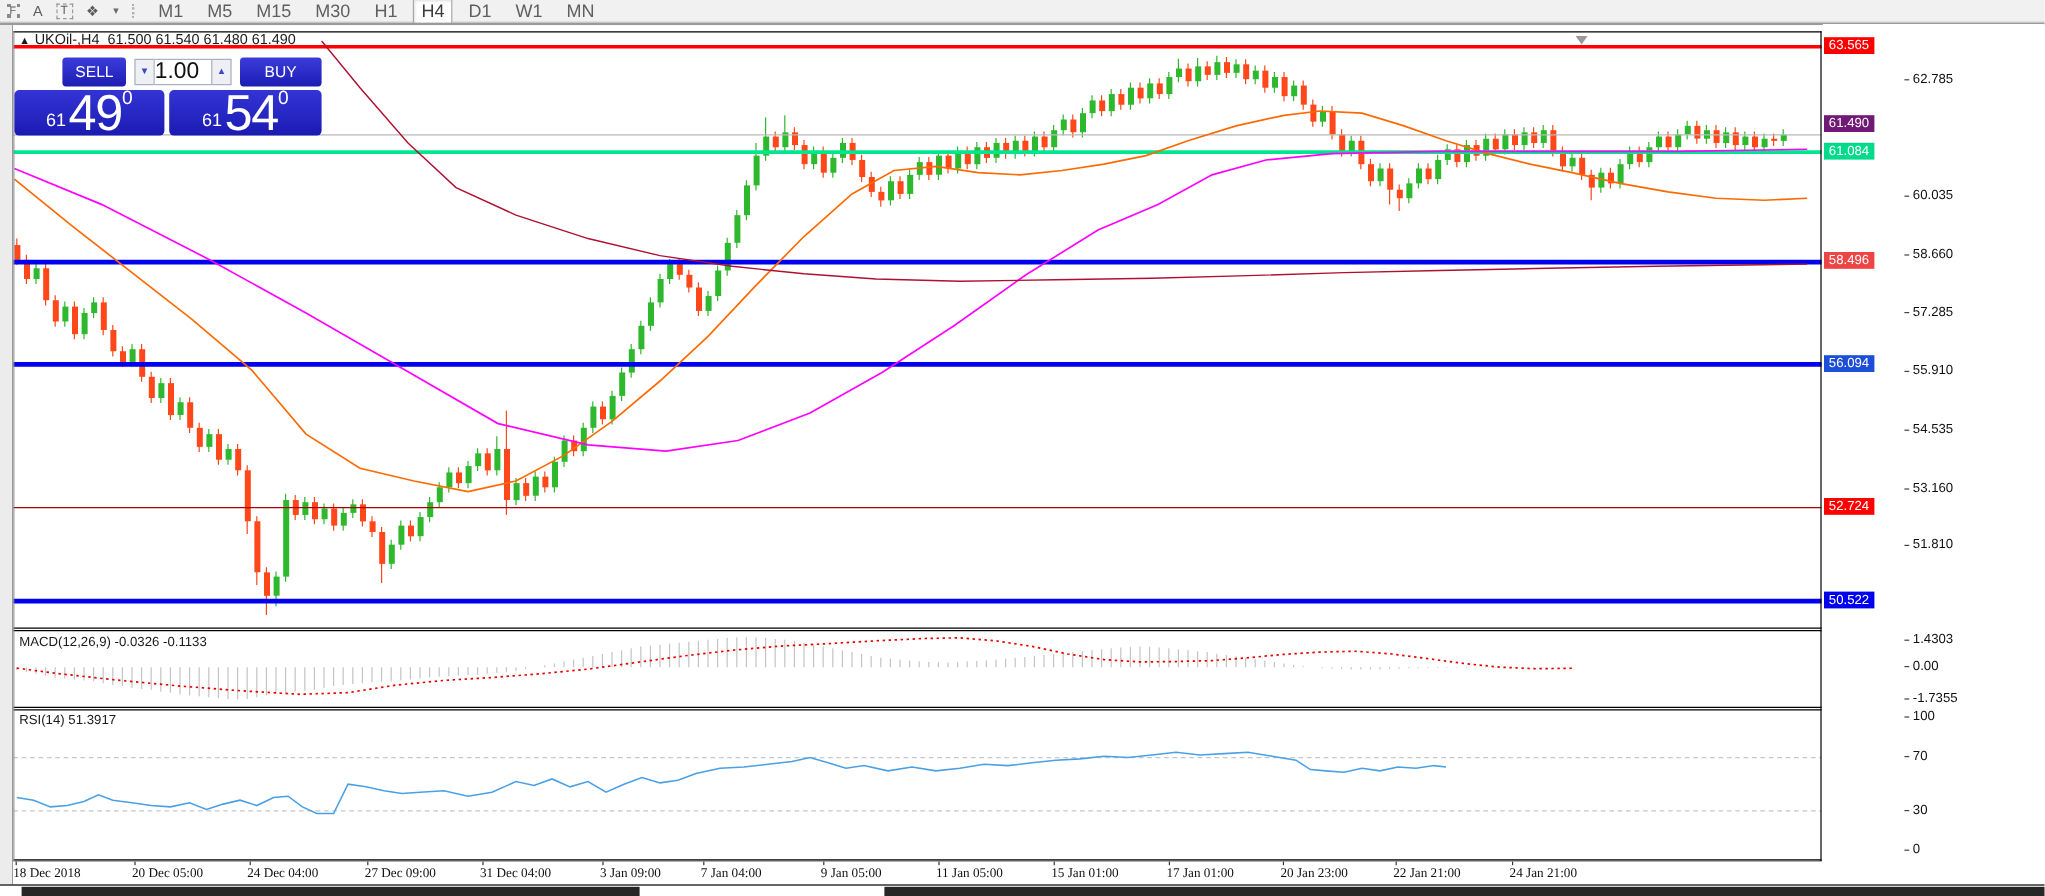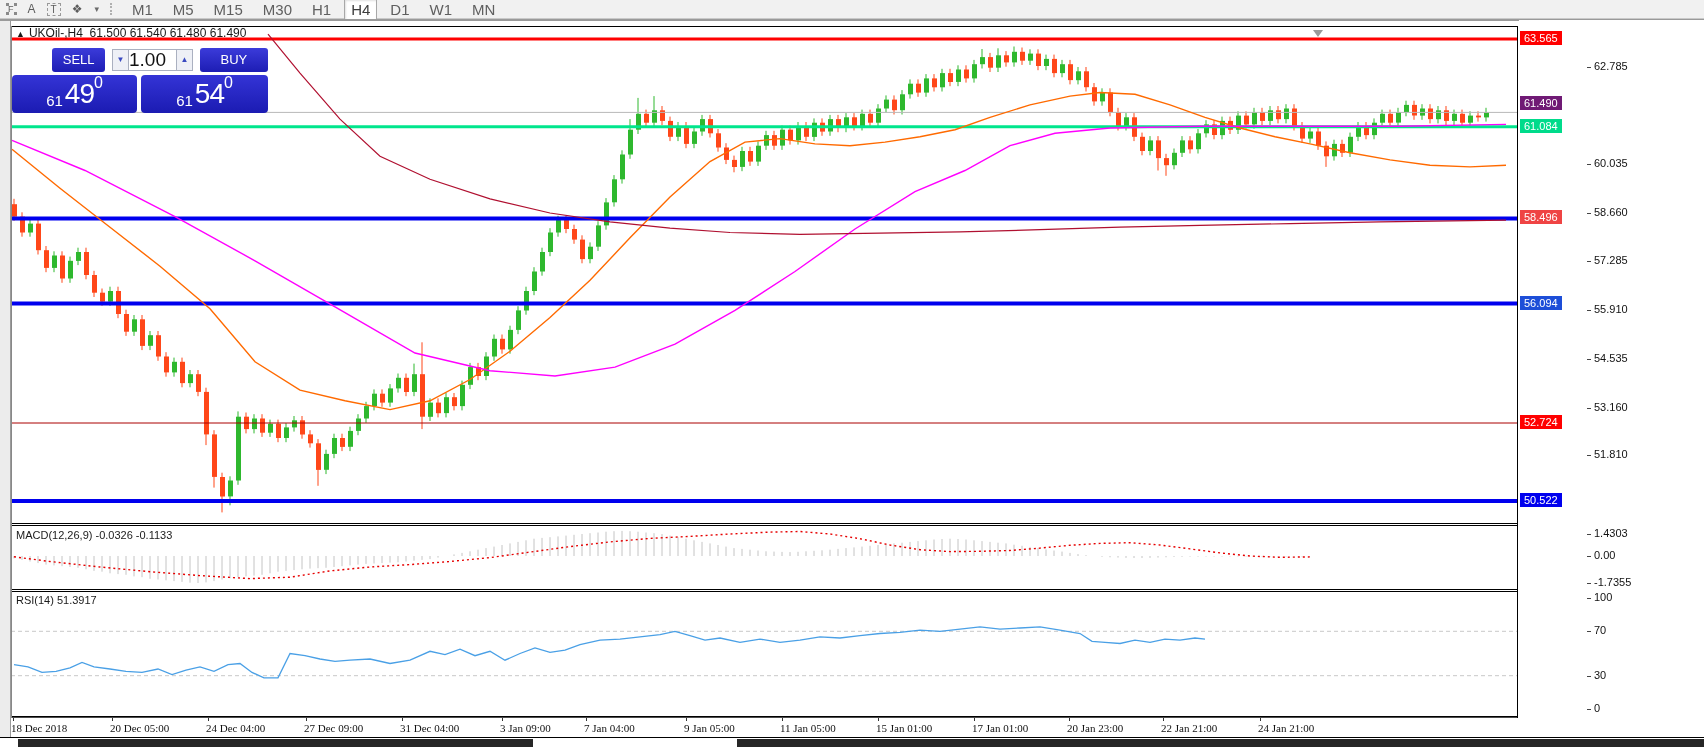--- a/index.html
+++ b/index.html
@@ -35,21 +35,21 @@
   #sell-btn { width:64px; } #buy-btn { width:82px; }
   .spin-btn { width:20px; height:22px; background:#eef0f6; border:1px solid #aab0c0; color:#3a4ac0;
               font-size:8px; line-height:20px; text-align:center; }
   #volume-field { flex:1; height:22px; background:#fff; border:1px solid #aab0c0; border-left:none; border-right:none;
                   font-size:19px; color:#111; text-align:right; padding-right:10px; line-height:20px; }
   .tp-row2 { display:flex; gap:4px; margin-top:2px; }
   .price-box { background:linear-gradient(#3434d6,#1b1bb2); color:#fff; border-radius:4px; height:38px;
                display:flex; align-items:flex-end; justify-content:center; padding-bottom:2px; }
   #sell-price-box { width:125px; } #buy-price-box { width:127px; }
   .p-small { font-size:15px; line-height:20px; margin-right:2px; }
-  .p-big { font-size:28px; line-height:34px; letter-spacing:-1px; }
+  .p-big { font-size:42px; line-height:34px; letter-spacing:-1px; }
   .p-sup { font-size:16px; line-height:14px; align-self:flex-start; margin-top:1px; }
 
   
   #price-axis { position:absolute; left:1519px; top:20px; width:185px; height:719px; background:#fff; z-index:2; }
   .ax-label { position:absolute; left:24px; font-size:11px; color:#111; white-space:nowrap;margin-left:44px; }
   .ax-label .dash { display:inline-block; width:4px; height:1px; background:#444; vertical-align:middle; margin-right:3px; }
   .ax-badge { position:absolute; left:1px; font-size:11px; color:#fff; padding:1px 4px 1px 4px; white-space:nowrap; }
 
   
   .pane-label { position:absolute; left:16px; z-index:5; font-size:11px; color:#1a1a1a; white-space:nowrap; }

